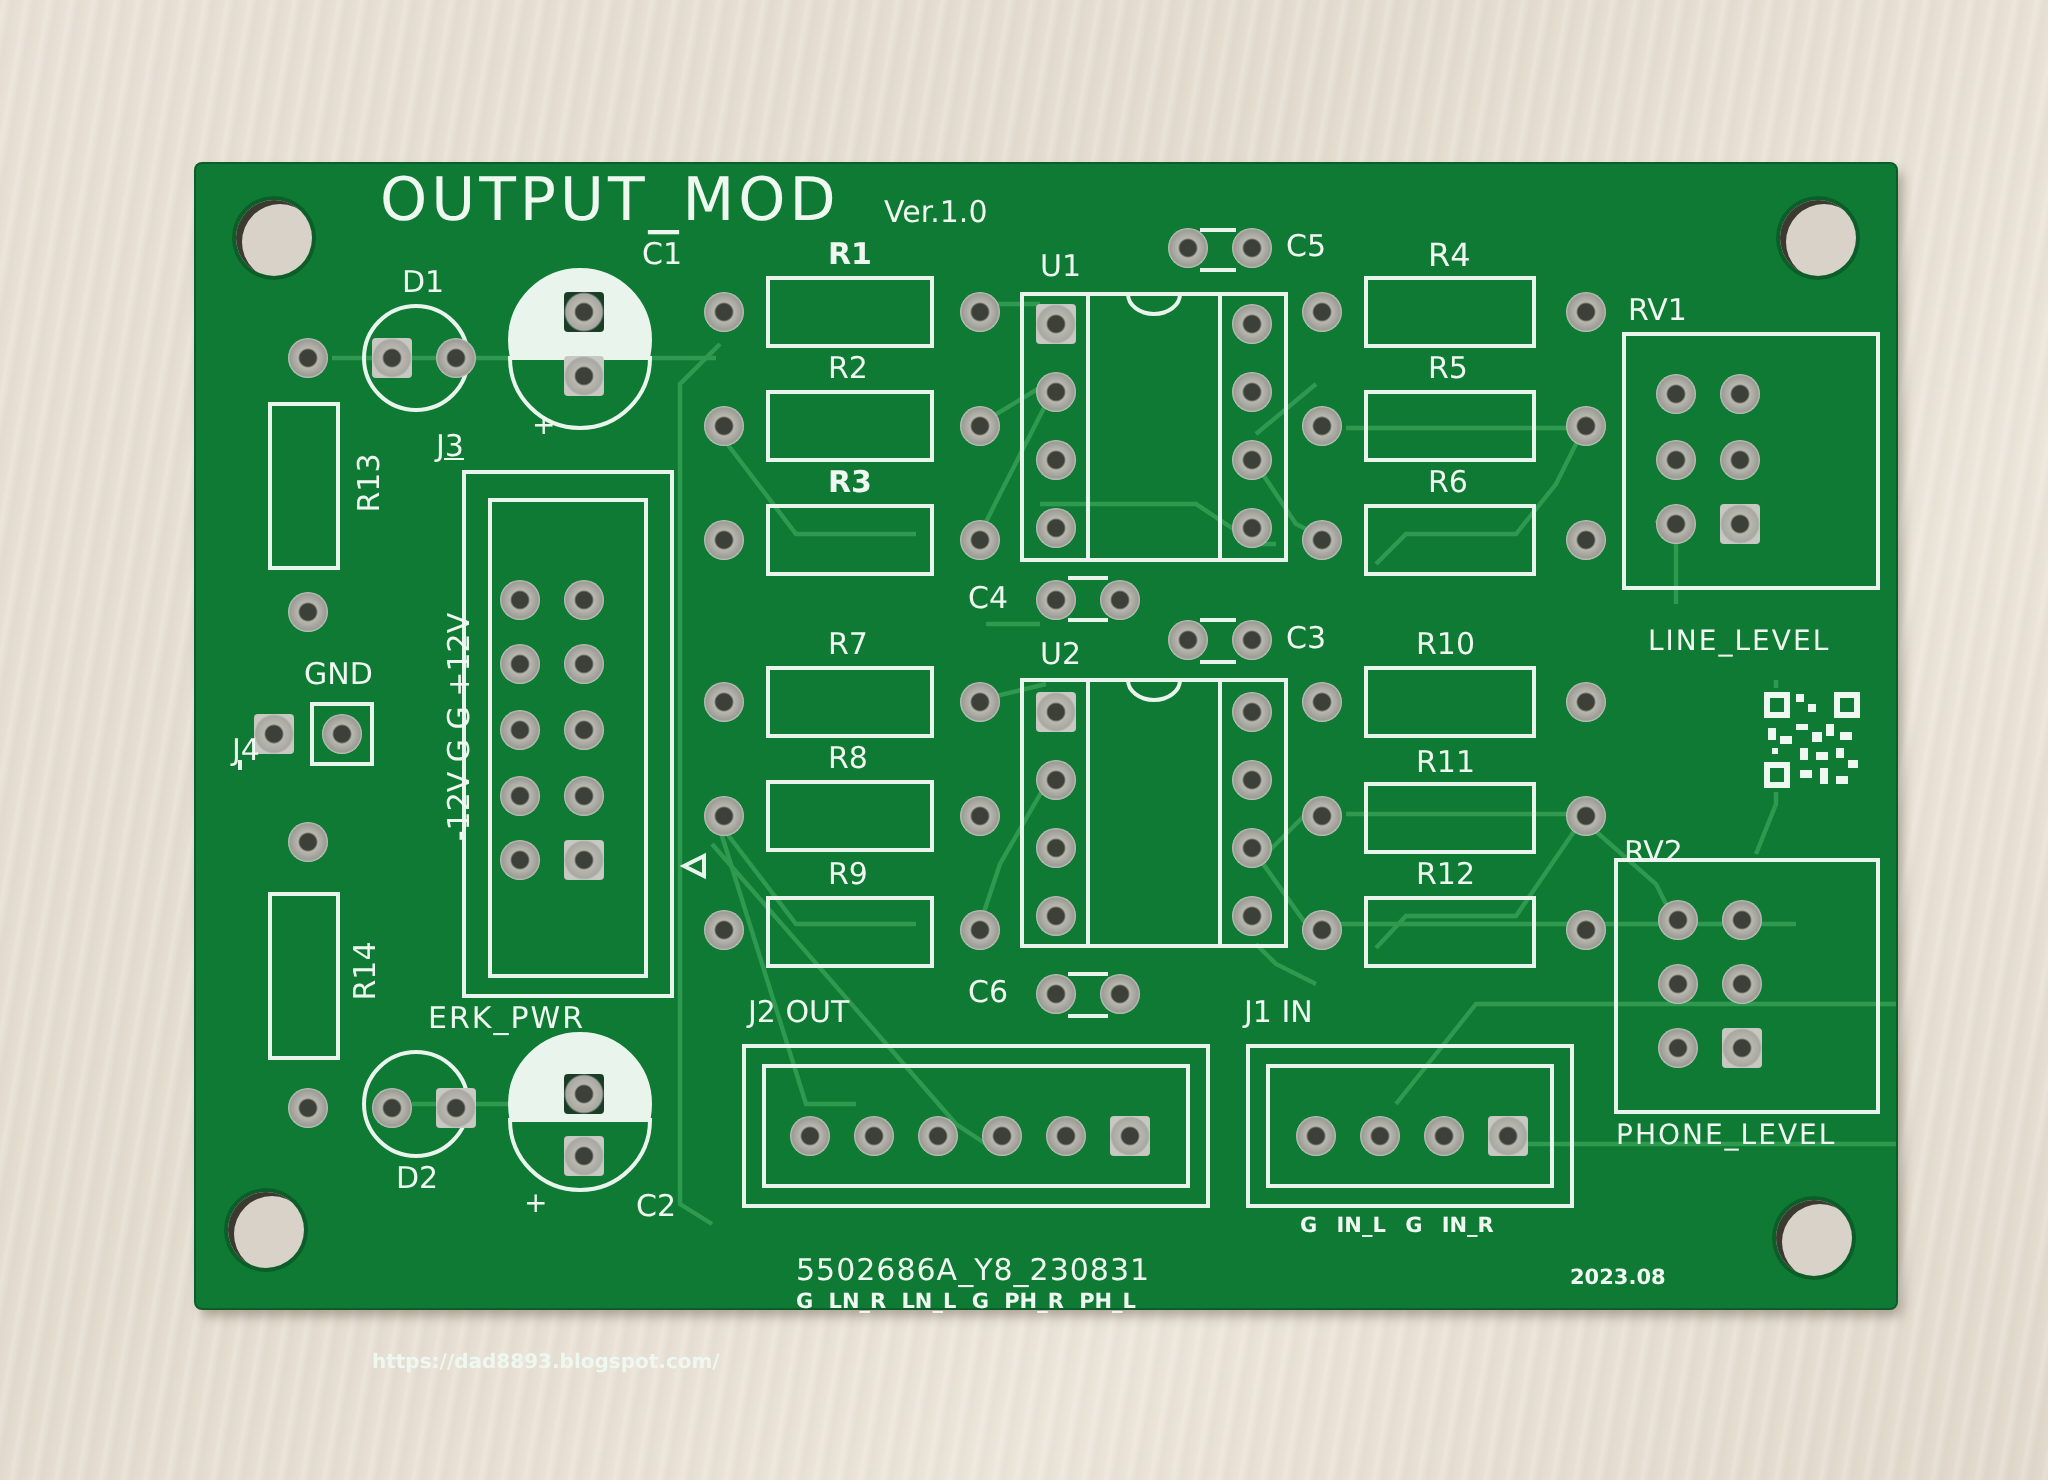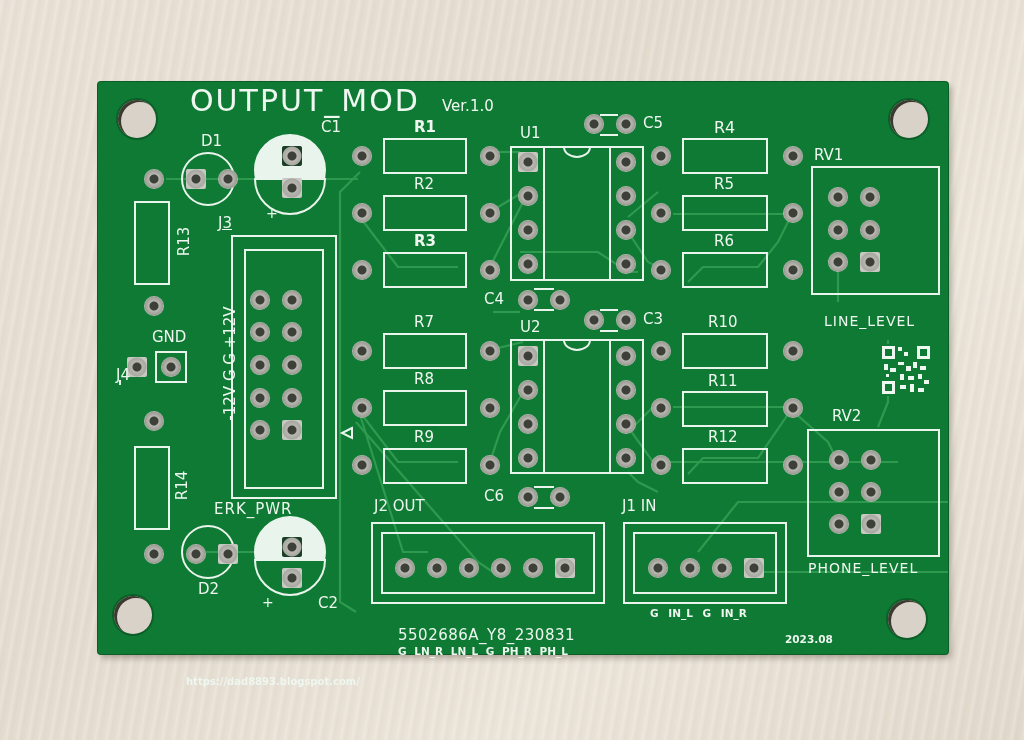--- a/index.html
+++ b/index.html
@@ -285,21 +285,21 @@
   <div class="txt" style="left:386px;top:210px;font-size:15px;">C4</div>
   <div class="txt" style="left:545px;top:230px;font-size:15px;">C3</div>
   <div class="txt" style="left:386px;top:407px;font-size:15px;">C6</div>
   <div class="txt" style="left:616px;top:38px;font-size:16px;">R4</div>
   <div class="txt" style="left:616px;top:95px;font-size:15px;">R5</div>
   <div class="txt" style="left:616px;top:152px;font-size:15px;">R6</div>
   <div class="txt" style="left:610px;top:233px;font-size:15px;">R10</div>
   <div class="txt" style="left:610px;top:292px;font-size:15px;">R11</div>
   <div class="txt" style="left:610px;top:348px;font-size:15px;">R12</div>
   <div class="txt" style="left:716px;top:54px;font-size:15px;margin-top:12px;">RV1</div>
-  <div class="txt" style="left:714px;top:327px;font-size:15px;margin-left:20px;">RV2</div>
+  <div class="txt" style="left:714px;top:337px;font-size:15px;">RV2</div>
   <div class="txt" style="left:726px;top:232px;font-size:14px;letter-spacing:1px;">LINE_LEVEL</div>
   <div class="txt" style="left:710px;top:479px;font-size:14px;letter-spacing:1px;">PHONE_LEVEL</div>
   <div class="txt" style="left:120px;top:134px;font-size:15px;text-decoration:underline;">J3</div>
   <div class="txt" style="left:18px;top:248px;font-size:15px;margin-top:38px;">J4</div>
   <div class="txt" style="left:54px;top:248px;font-size:15px;">GND</div>
   <div class="txt" style="left:116px;top:420px;font-size:15px;letter-spacing:1px;">ERK_PWR</div>
   <div class="txt" style="left:42px;top:274px;font-size:15px;transform:rotate(-90deg);transform-origin:center;width:180px;text-align:center;">-12V G G +12V</div>
   <div class="txt" style="left:72px;top:152px;font-size:15px;transform:rotate(-90deg);">R13</div>
   <div class="txt" style="left:70px;top:396px;font-size:15px;transform:rotate(-90deg);">R14</div>
   <div class="txt" style="left:100px;top:500px;font-size:15px;">D2</div>

